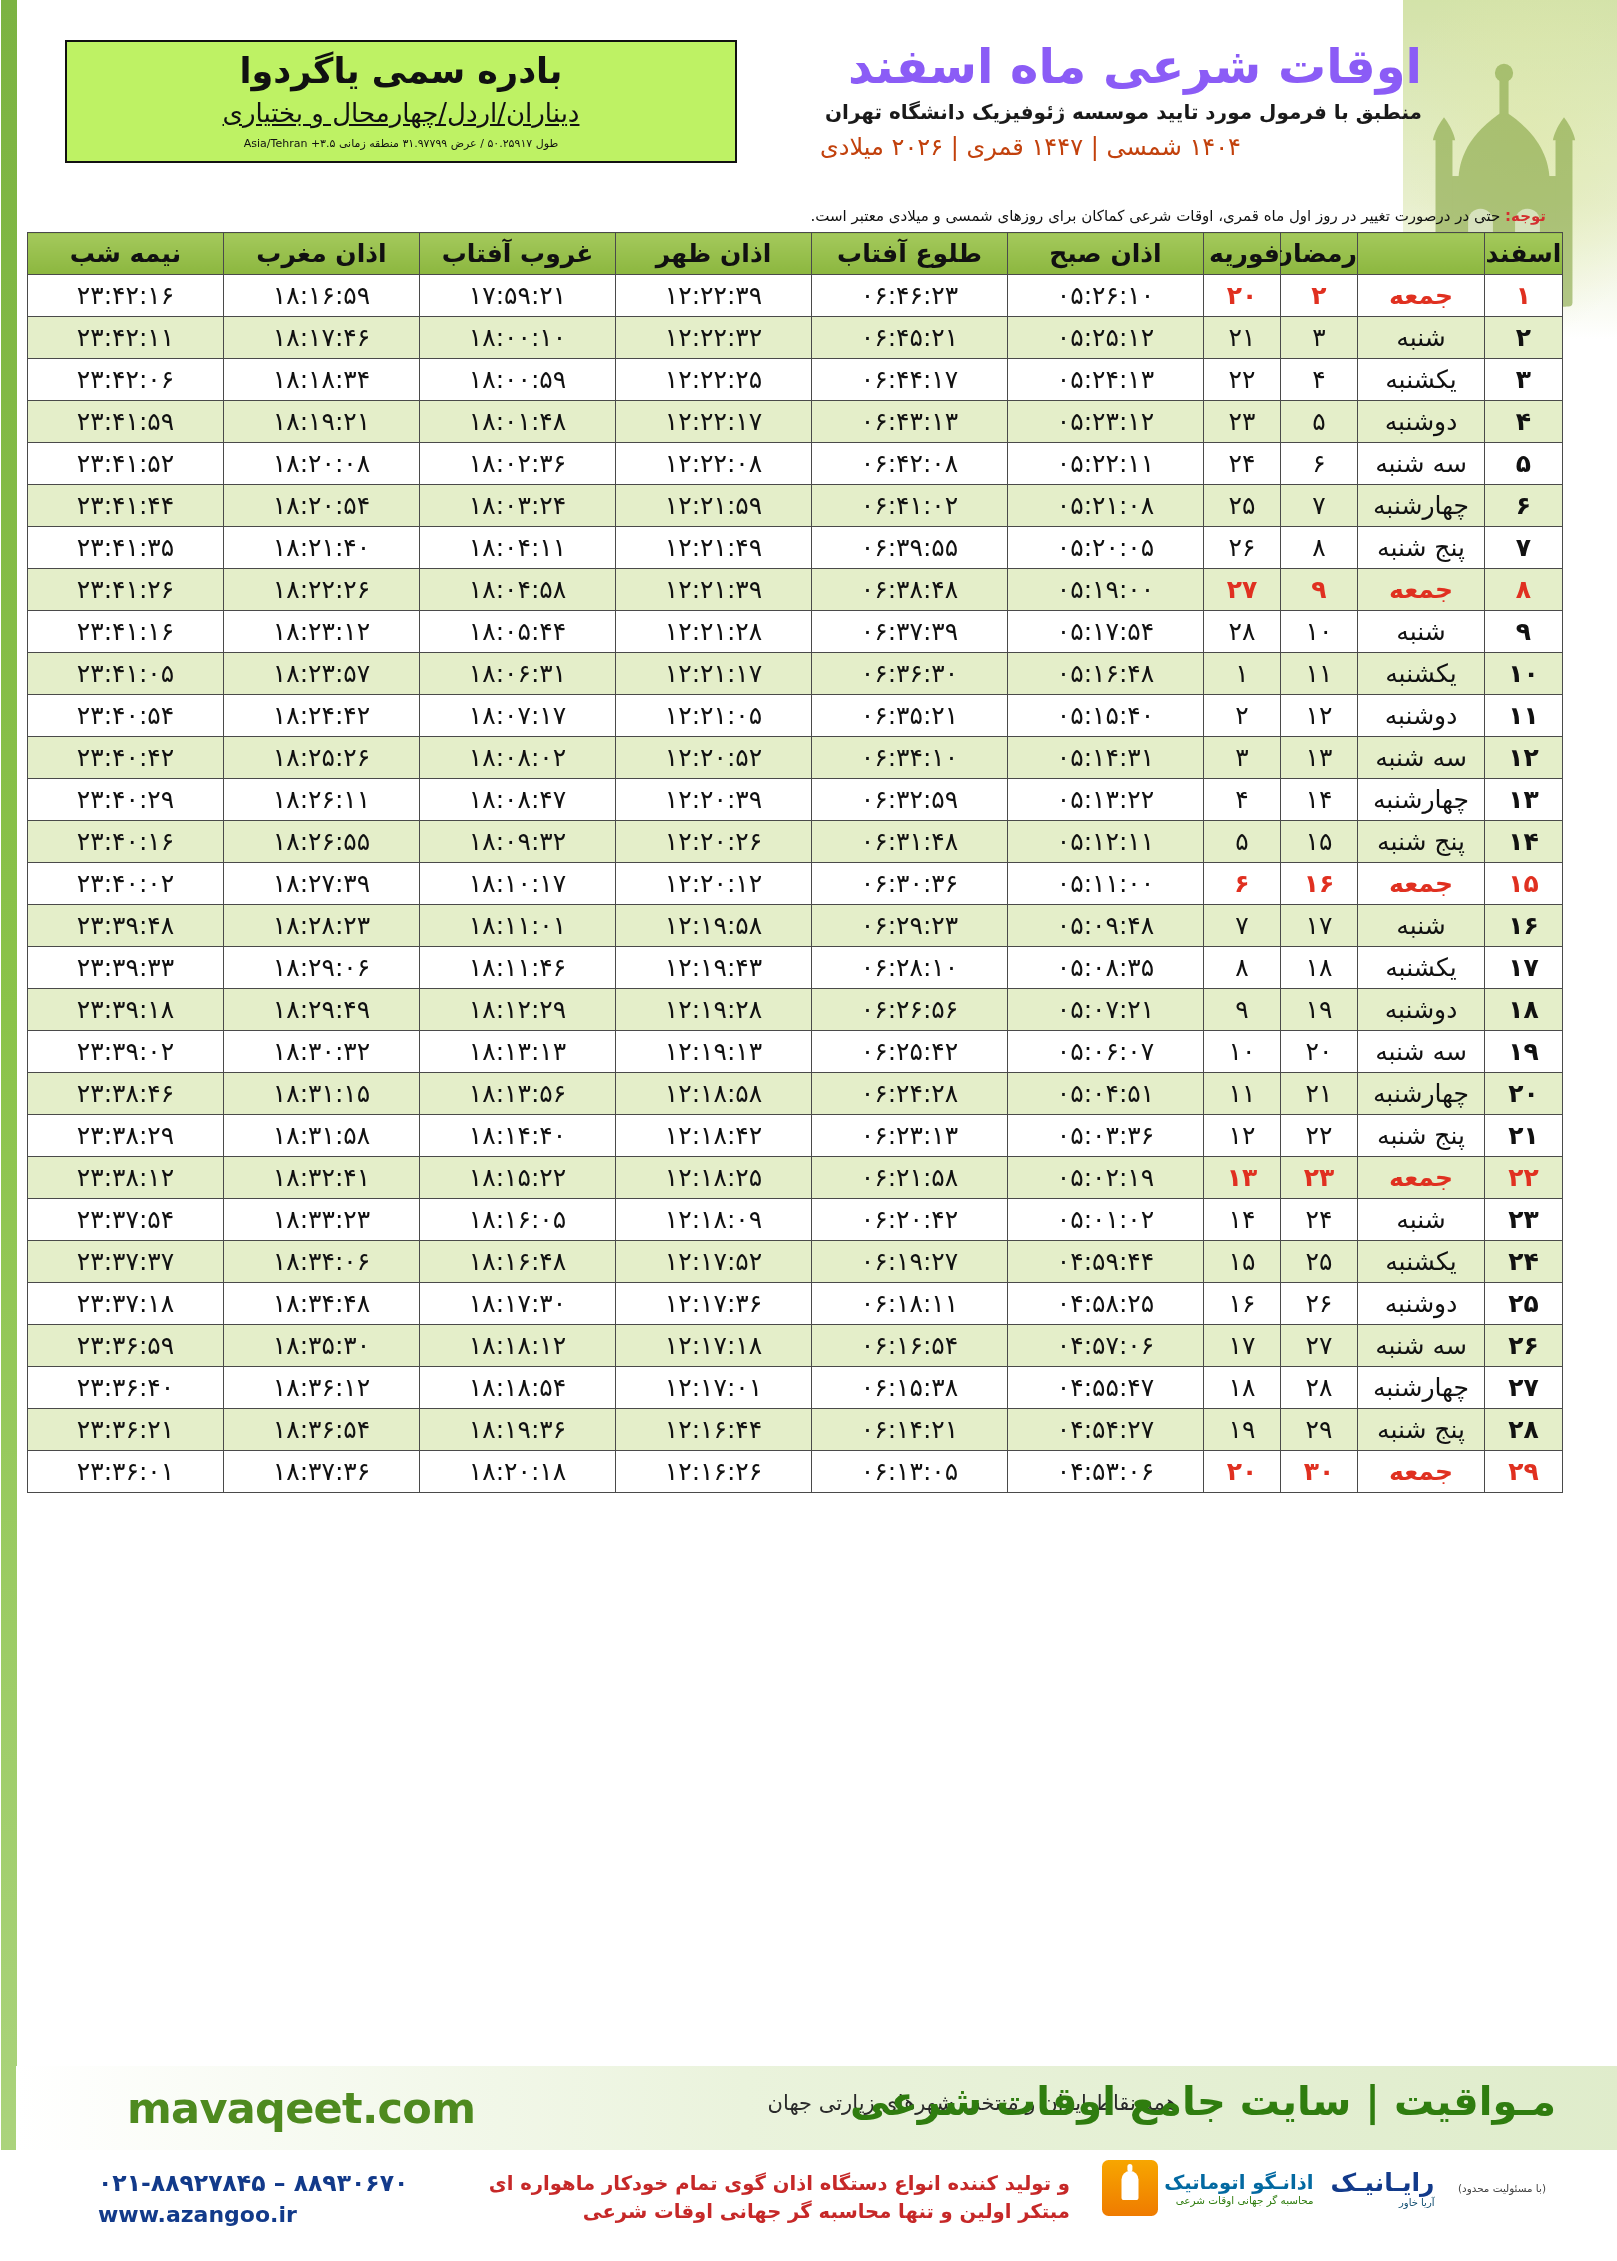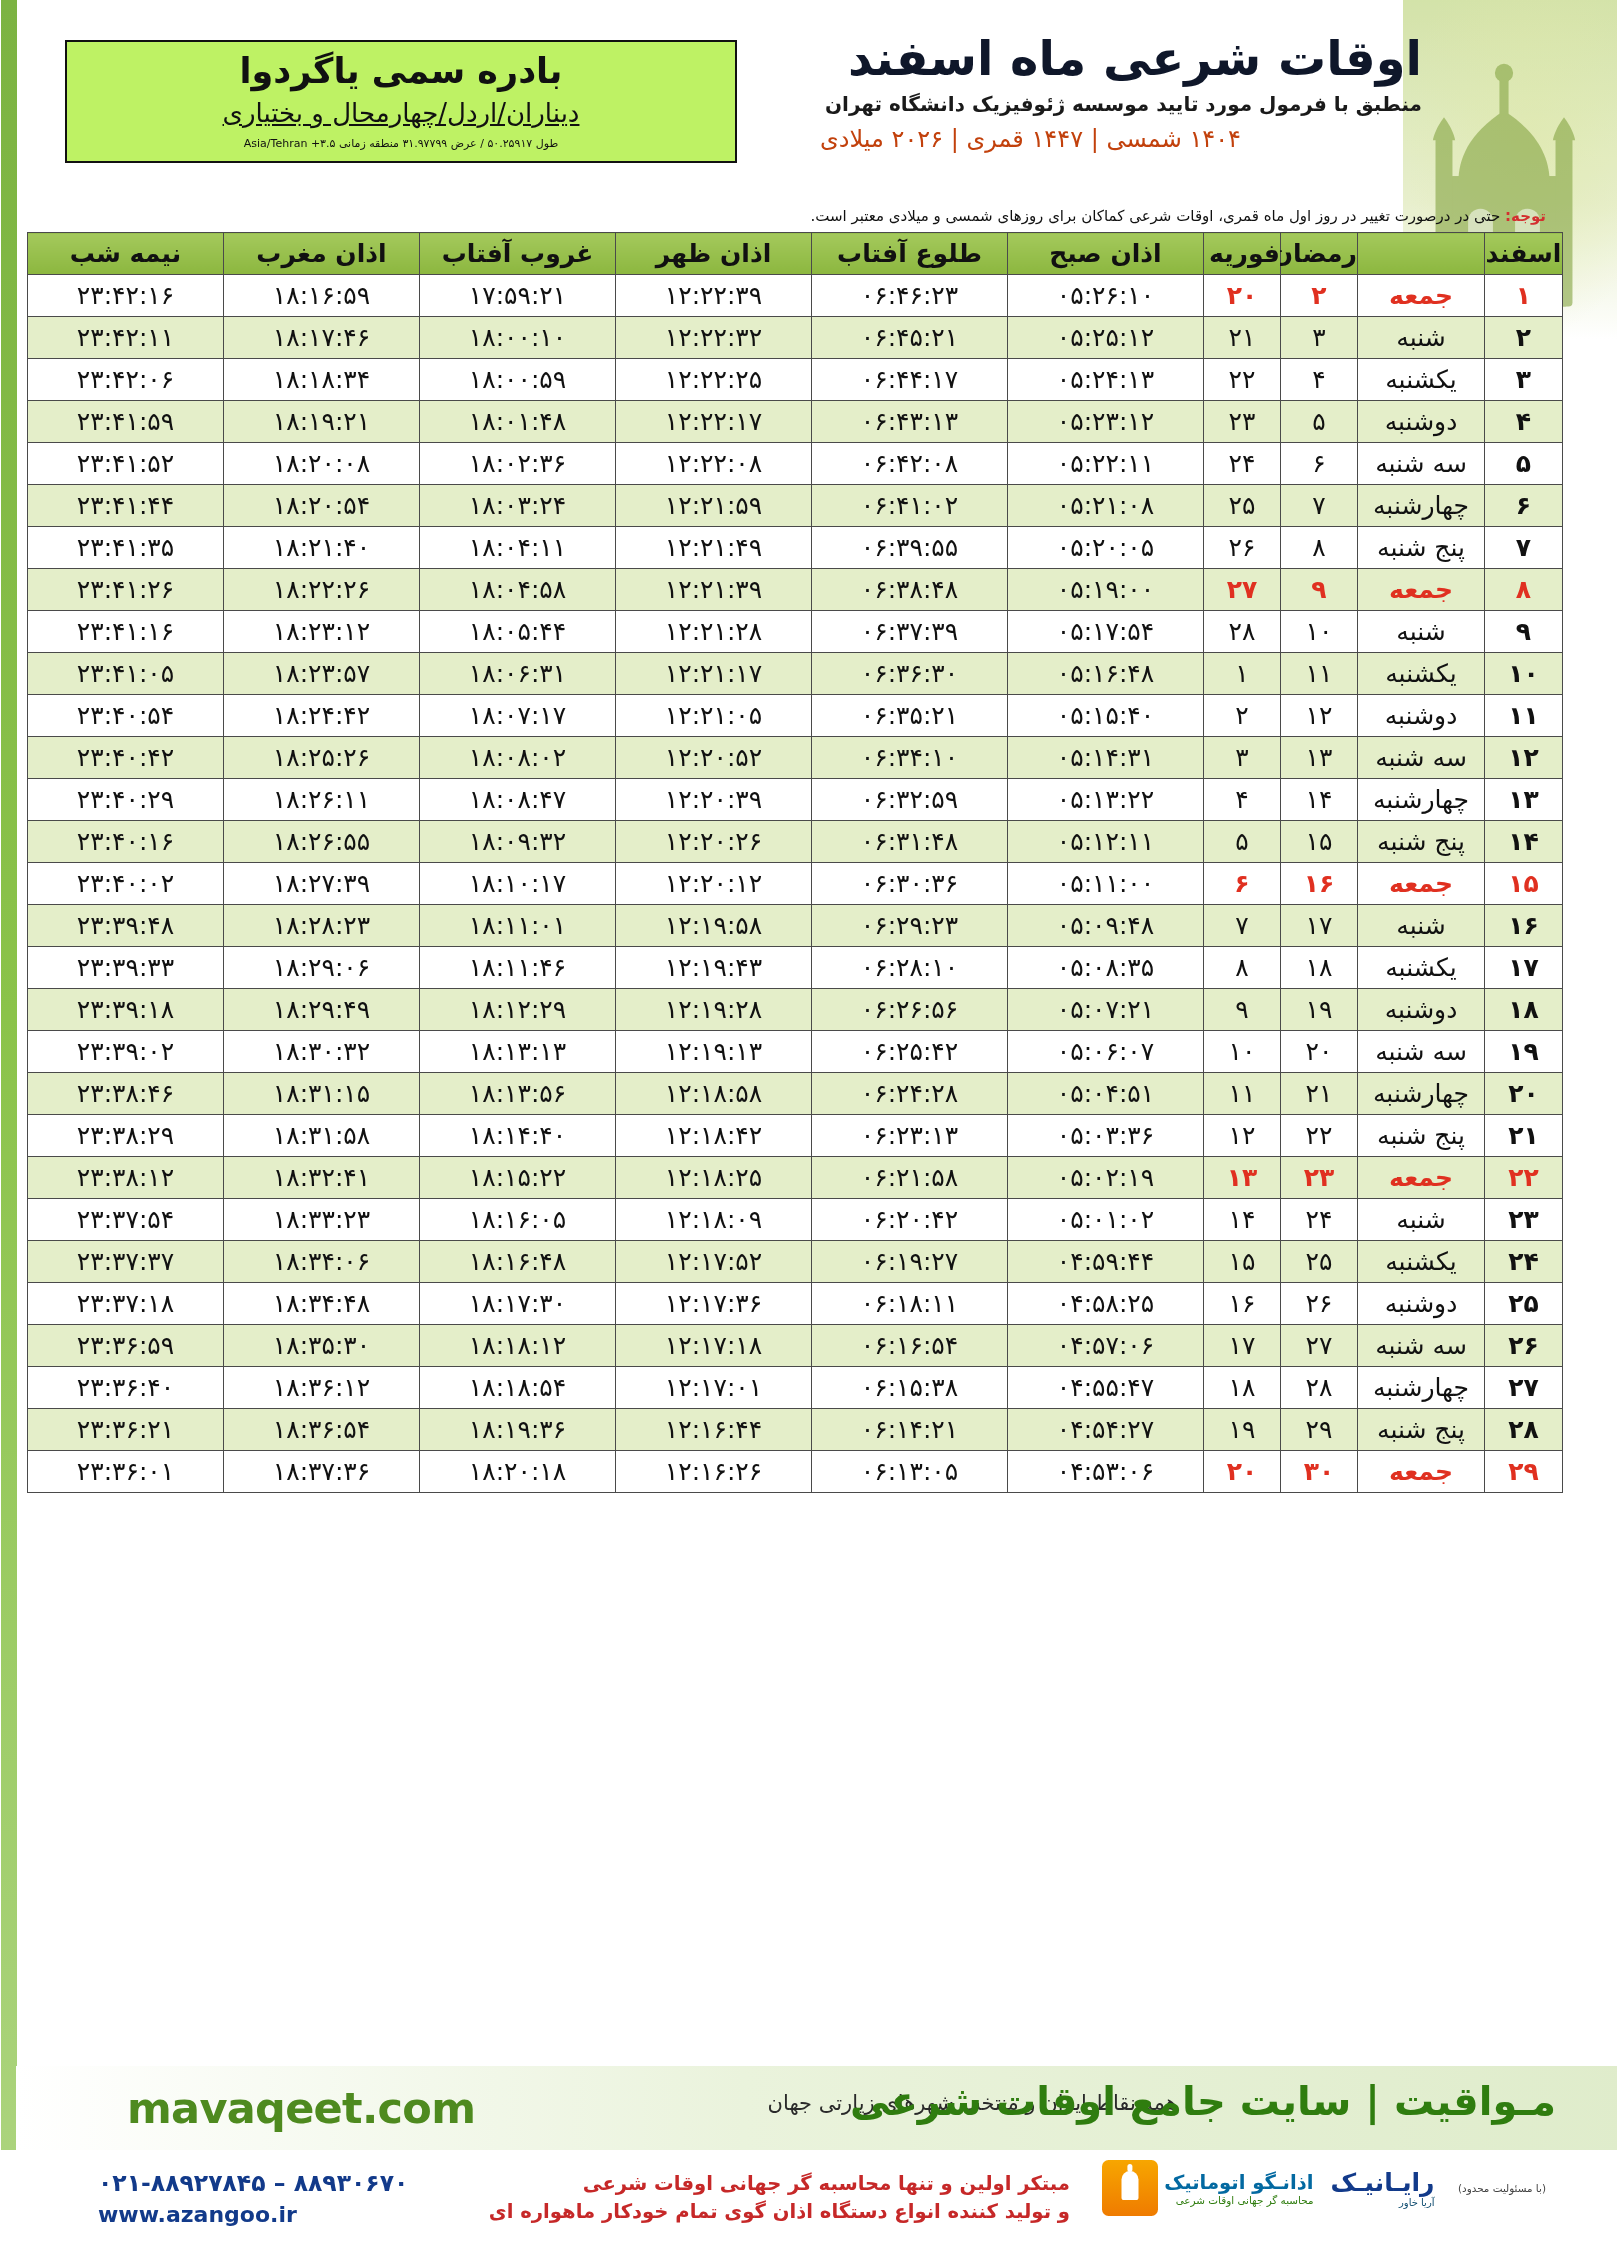--- a/index.html
+++ b/index.html
@@ -47,21 +47,21 @@
     opacity: 0.85;
   }
   .header-text {
     position: absolute; right: 196px; top: 33px;
     width: 783px;
     text-align: right;
     color: #1a1a1a;
   }
   .h-title {
     font-size: 48px; font-weight: bold; letter-spacing: -0.7px;
-    line-height: 1.05; color: #0f172a;
+    line-height: 1.05; color: #8b5cf6; margin-top: 8px;
   }
   .h-sub {
     font-size: 20px; font-weight: bold; margin-top: 9px; color: #1a1a1a;
   }
   .h-years {
     font-size: 24px; margin-top: 9px; color: #c2410c; text-align: center;
   }
 
   
   .city-box {
@@ -634,22 +634,22 @@
       <div class="site">mavaqeet.com</div>
       <div class="tagline">همه نقاط ایران و منتخب شهرهای زیارتی جهان</div>
       <div class="brand">مـواقیت | سایت جامع اوقات شرعی</div>
     </div>
     <div class="footer-bottom">
       <div class="phone">
         <div>۰۲۱-۸۸۹۲۷۸۴۵ – ۸۸۹۳۰۶۷۰</div>
         <div class="web">www.azangoo.ir</div>
       </div>
       <div class="foot-desc">
+        <div>و تولید کننده انواع دستگاه اذان گوی تمام خودکار ماهواره ای</div>
         <div>مبتکر اولین و تنها محاسبه گر جهانی اوقات شرعی</div>
-        <div>و تولید کننده انواع دستگاه اذان گوی تمام خودکار ماهواره ای</div>
       </div>
       <div class="logos">
         <div class="logo-small">(با مسئولیت محدود)</div>
         <div class="logo-rayanik">
           <div class="t1">رایـانیـک</div>
           <div class="t2">آریا خاور</div>
         </div>
         <div class="logo-azan">
           <div class="txt">
             <div class="t1">اذانـگو اتوماتیک</div>

